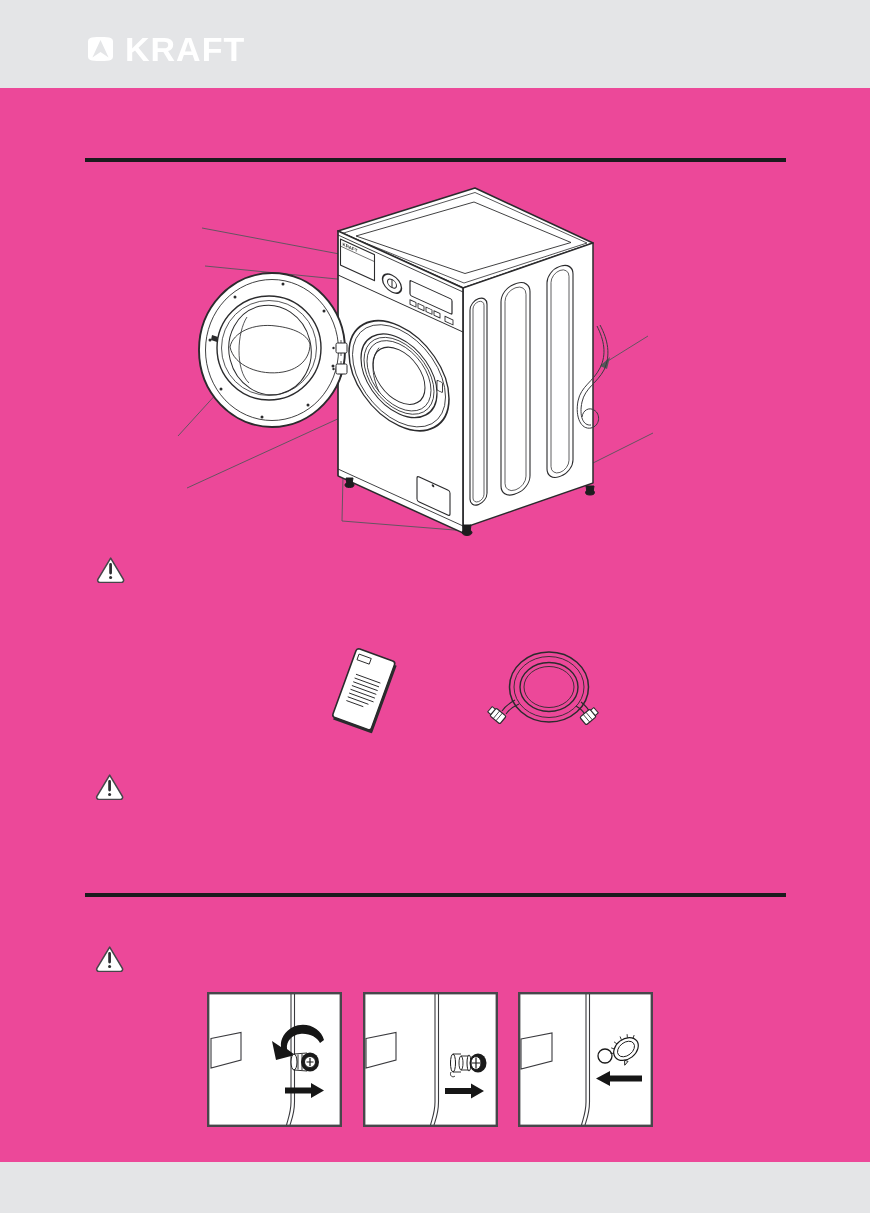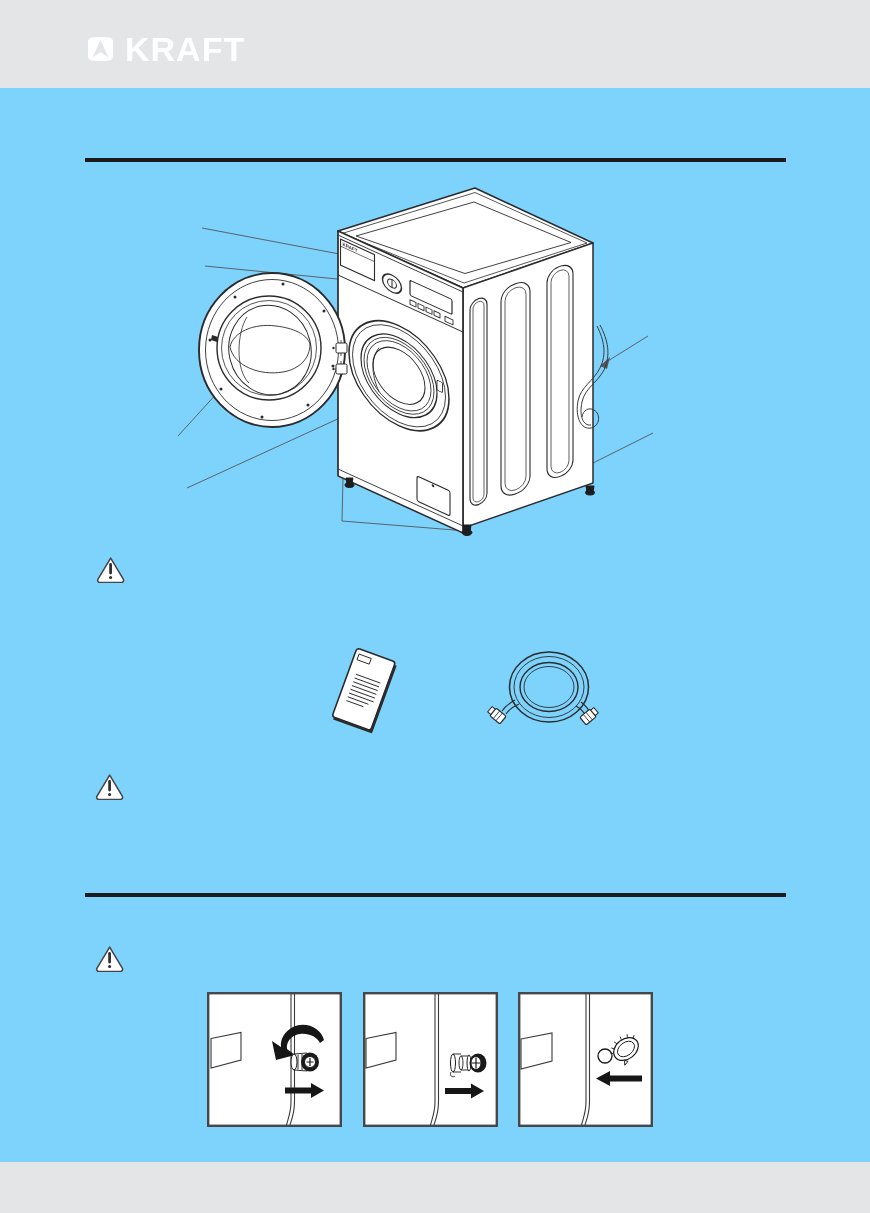--- a/index.html
+++ b/index.html
@@ -1,16 +1,16 @@
 <!DOCTYPE html>
 <html><head>
 <meta charset="utf-8">
 <style>
   html,body{margin:0;padding:0;background:#ffffff;}
-  .page{position:relative;width:870px;height:1213px;background:#7dd3fc;overflow:hidden;
+  .page{position:relative;width:870px;height:1213px;background:#ec4899;overflow:hidden;
         font-family:"Liberation Sans",sans-serif;}
   .band{position:absolute;left:0;width:870px;background:#e4e5e7;}
   .band.header{top:0;height:88px;}
   .band.footer{top:1162px;height:51px;}
   .logo{position:absolute;left:85px;top:35px;display:flex;align-items:center;gap:9px;}
   .logo .word{color:#ffffff;font-size:34px;font-weight:700;letter-spacing:1px;
               line-height:28px;transform:scaleY(.96);}
   .divider{position:absolute;left:85px;width:701px;height:3.5px;background:#1b1b1d;}
   .div1{top:158px;} .div2{top:893px;}
   .fig{position:absolute;}

